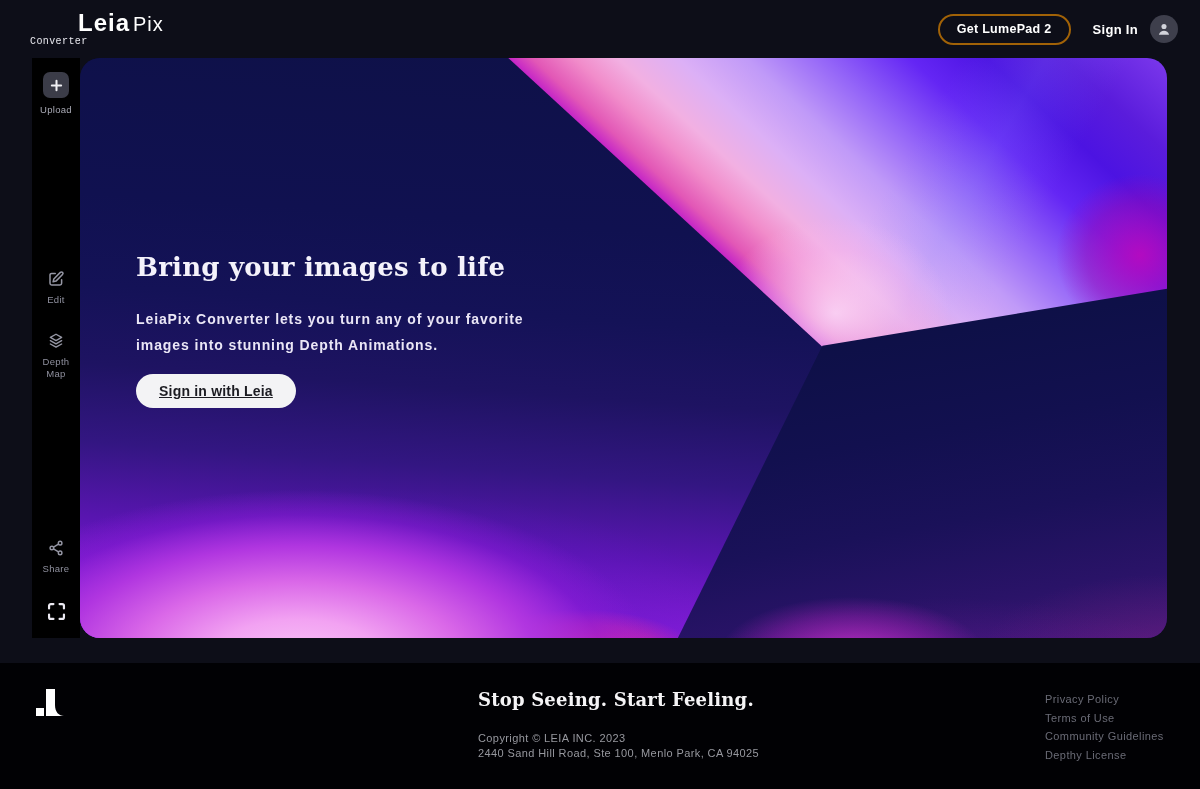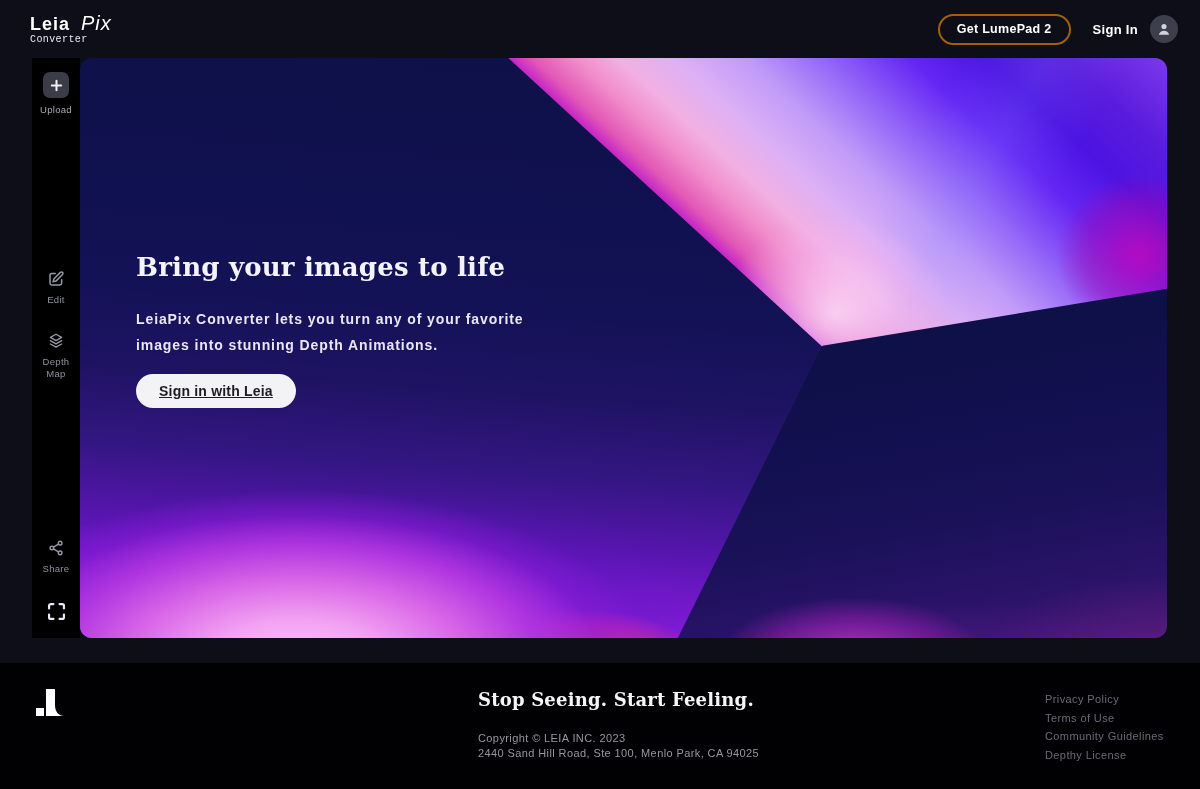--- a/index.html
+++ b/index.html
@@ -11,22 +11,22 @@
   }
 
   
   .top-bar {
     position:absolute; top:0; left:0; width:1200px; height:58px;
     display:flex; align-items:center; justify-content:space-between;
     padding:0 22px 0 30px;
   }
   .logo { line-height:1; cursor:pointer; }
   .logo-row { display:flex; align-items:baseline; }
-  .brand-bold { color:#fff; font-size:18px; font-weight:800; letter-spacing:1px; }
-  .brand-light { color:#fff; font-size:20px; font-weight:400; letter-spacing:1px; margin-left:11px;font-style:italic; }
+  .brand-bold { color:#fff; font-size:24px; font-weight:800; letter-spacing:1px;margin-left:48px; }
+  .brand-light { color:#fff; font-size:20px; font-weight:400; letter-spacing:1px; margin-left:3px; }
   .logo-sub { color:#e9e9ef; font-size:10px; font-weight:400; letter-spacing:0.4px; margin-top:2px;font-family:Liberation Mono, monospace; }
   .header-right { display:flex; align-items:center; }
   .pill-btn {
     background:transparent; border:2px solid #a16207; border-radius:17px;
     color:#fff; font-family:inherit; font-size:12.5px; font-weight:700; letter-spacing:0.3px;
     height:31px; padding:0 17px; cursor:pointer;
   }
   .signin { color:#fff; font-size:13px; font-weight:700; letter-spacing:0.3px; margin-left:22px; cursor:pointer; }
   .avatar {
     width:28px; height:28px; border-radius:50%; background:#3e3f4c;
@@ -49,21 +49,21 @@
     width:26px; height:26px; border-radius:7px; background:#3b3c48;
     display:flex; align-items:center; justify-content:center;
   }
   .side-label { margin-top:6px; font-size:9.5px; letter-spacing:0.3px; color:#8f909e; text-align:center; line-height:1.25; width:44px; }
   .side-label.bright { color:#a9aab5; }
   .icon-svg { display:block; }
 
   
   .hero {
     position:absolute; left:80px; top:0; width:1087px; height:580px;
-    border-radius:12px; overflow:hidden; background:#090b34;
+    border-radius:20px; overflow:hidden; background:#090b34;
   }
   .facet { position:absolute; inset:0; }
   .facet-a {
     clip-path: polygon(0% 0%, 39.4% 0%, 68.3% 49.8%, 55.2% 100%, 0% 100%);
     background:
       radial-gradient(ellipse 40% 36% at 20% 104%, #f9c6f7 0%, #f2a2f2 20%, #da68e8 38%, #b136e0 55%, rgba(140,28,215,0.5) 70%, rgba(140,28,215,0) 82%),
       radial-gradient(ellipse 15% 11% at 46% 103%, rgba(242,45,158,0.95) 0%, rgba(242,45,158,0.4) 50%, rgba(242,45,158,0) 72%),
       radial-gradient(ellipse 62% 58% at 24% 118%, rgba(155,30,225,0.8) 0%, rgba(100,22,200,0.4) 55%, rgba(100,22,200,0) 76%),
       linear-gradient(184deg, #0e1147 0%, #101150 32%, #141257 46%, #1e1362 58%, #331682 70%, #5a15b2 82%, #8c1ede 94%, #a529ee 100%);
   }

